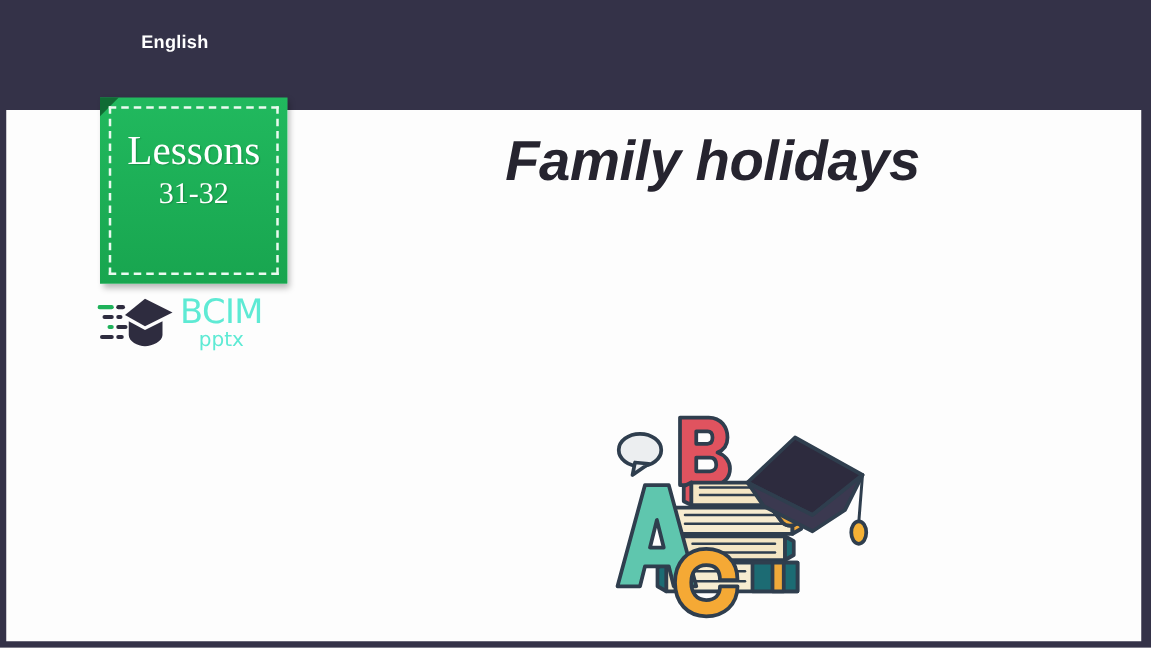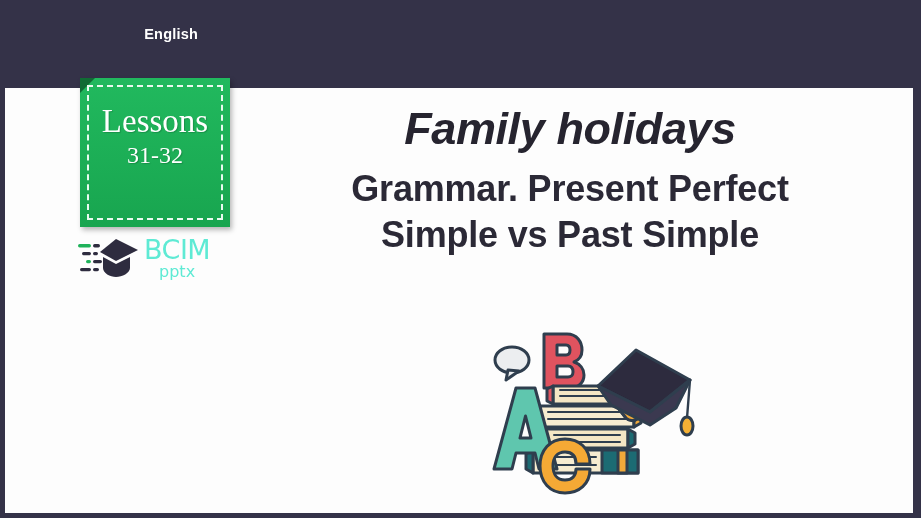--- a/index.html
+++ b/index.html
@@ -14,21 +14,21 @@
   .slide-frame {
     position:absolute; inset:0;
     background:#343248;
   }
 
   
   .subject-label {
     position:absolute;
     left:113px; top:27px;
     width:85px;
-    text-align:right;
+    text-align:left;
     color:#ffffff;
     font-size:14.5px;
     font-weight:bold;
     letter-spacing:.2px;
     line-height:1;
   }
 
   
   .content-panel {
     position:absolute;
@@ -171,24 +171,20 @@
       </svg>
     </span>
     <span class="logo-words">
       <span class="logo-name">BCIM</span>
       <span class="logo-sub">pptx</span>
     </span>
   </div>
 
   <div class="title-block">
     <div class="title-main">Family holidays</div>
-    <div class="title-sub">
-      <span>Grammar. Present Perfect</span>
-      <span>Simple vs Past Simple</span>
-    </div>
   </div>
 
   <div class="illustration">
     <svg viewBox="0 0 218 175" width="218" height="175" xmlns="http://www.w3.org/2000/svg">
       <g stroke="#2f3e4e" stroke-width="3" stroke-linejoin="round" stroke-linecap="round">
 
         <g>
           <ellipse cx="34" cy="34" rx="17" ry="13" fill="#eceef0"></ellipse>
           <path d="M30 44 L28 54 L41 45 Z" fill="#eceef0"></path>
         </g>

